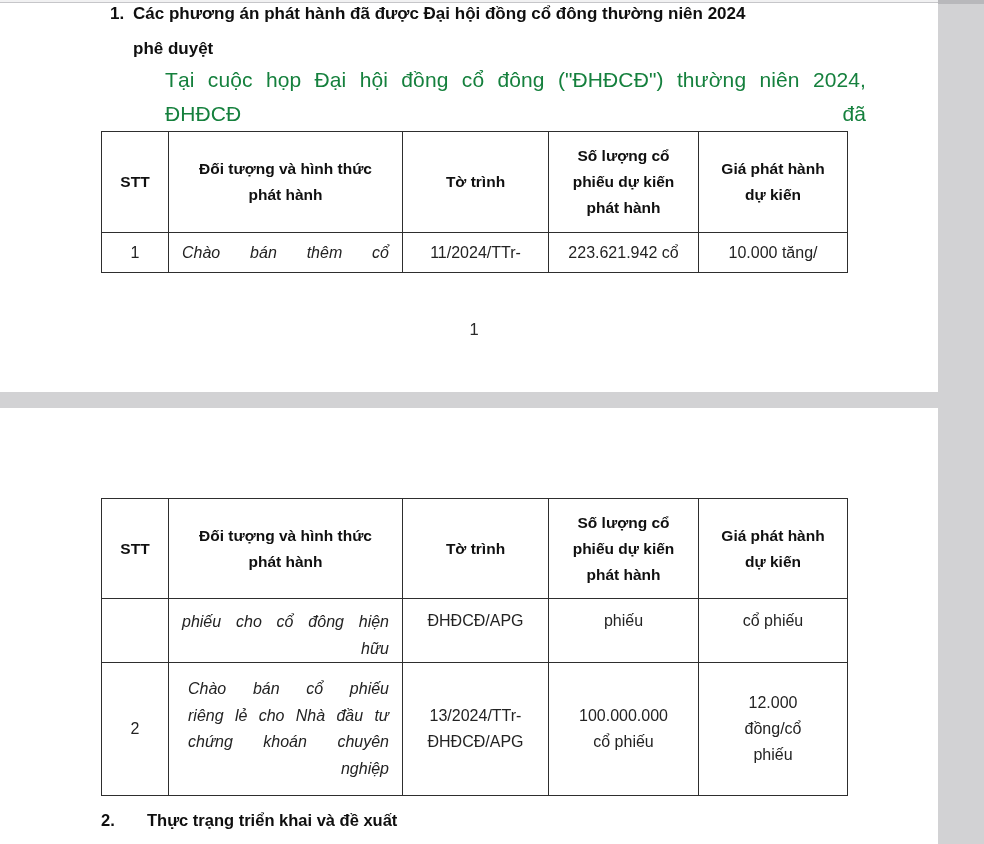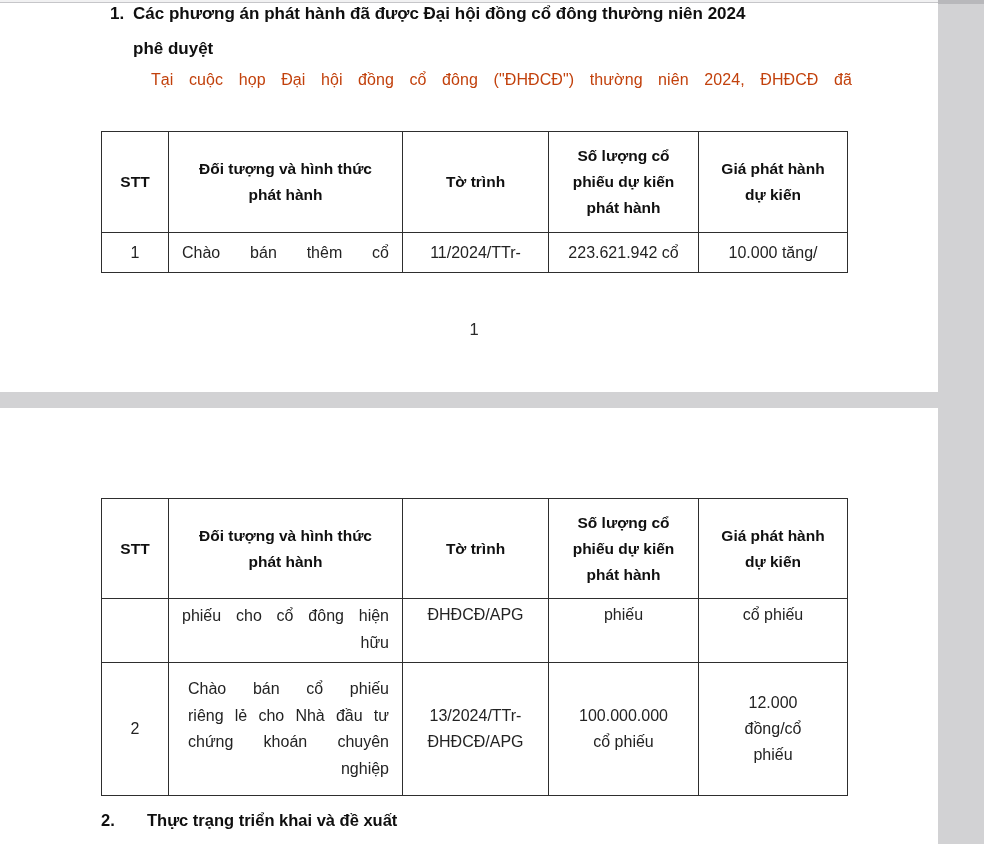--- a/index.html
+++ b/index.html
@@ -40,22 +40,22 @@
     position: absolute; display: flex;
     font-weight: bold; color: #0f0f0f;
   }
   .h1 { left: 110px; top: -4px; width: 770px; font-size: 17px; line-height: 35px; }
   .h1 .num { width: 23px; flex: none; }
   .h2 { left: 101px; top: 397px; width: 770px; font-size: 16.5px; line-height: 30px; }
   .h2 .num { width: 46px; flex: none; }
 
   
   .para {
-    position: absolute; left: 106px; top: 63px; width: 746px;
-    font-size: 16px; line-height: 34px; color: #c2410c;
+    position: absolute; left: 120px; top: 63px; width: 746px;
+    font-size: 21px; line-height: 34px; color: #15803d;
     letter-spacing: 0.1px;
   }
   .para .pline1 {
     padding-left: 45px;
     text-align: justify; text-align-last: justify;
   }
 
   
   table.doc-table {
     position: absolute; left: 101px;
@@ -74,24 +74,24 @@
   }
   .doc-table td {
     font-size: 16px; color: #232323; line-height: 26px; text-align: center;
   }
   .t1 tr.hdr { height: 101px; }
   .t1 tr.r1 { height: 40px; }
   .t2 tr.hdr { height: 100px; }
   .t2 tr.rcont { height: 64px; }
   .t2 tr.r2 { height: 133px; }
 
-  td.desc { text-align: left; padding: 0 13px; }
+  td.desc { text-align: left; padding: 0 13px; font-style: italic; }
   .jline { text-align: justify; text-align-last: justify; }
   .lline { text-align: right; }
-  tr.rcont td { vertical-align: top; padding-top: 3px; }
+  tr.rcont td { vertical-align: top; padding-top: 9px; }
   tr.rcont td.desc { line-height: 27px; }
   tr.r2 td.desc { line-height: 26.5px; padding-left: 19px; }
 
   .page-number {
     position: absolute; left: 0; top: 320px; width: 948px;
     text-align: center; font-size: 16.5px; color: #2a2a2a;
   }
 </style>
 </head>
 <body>

